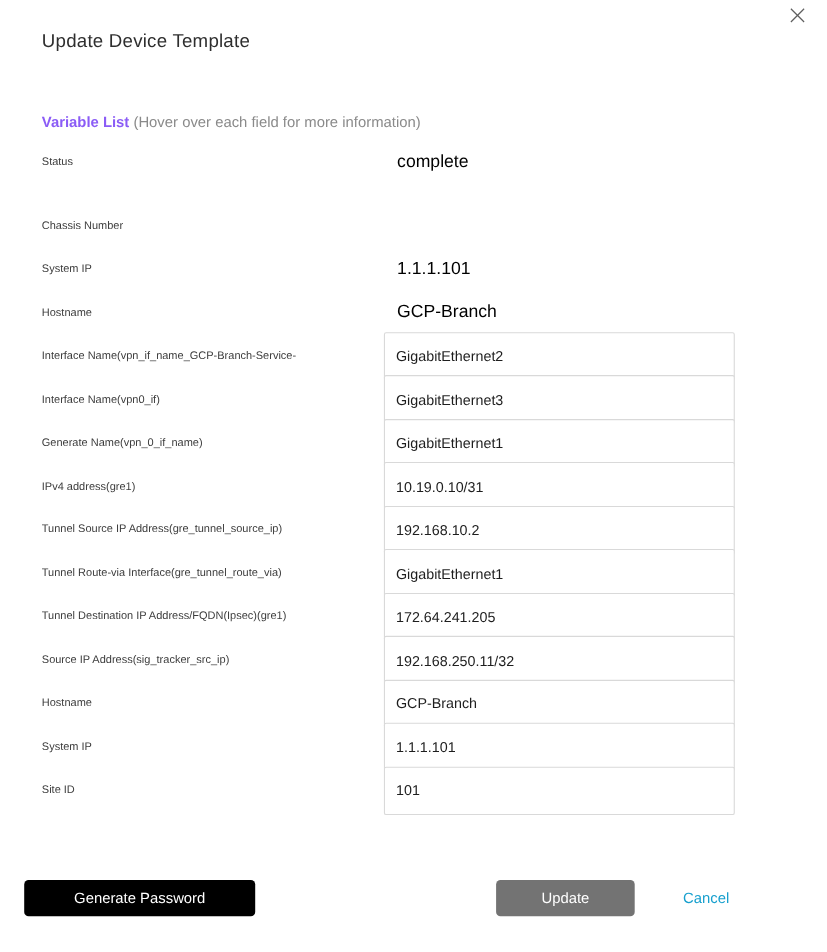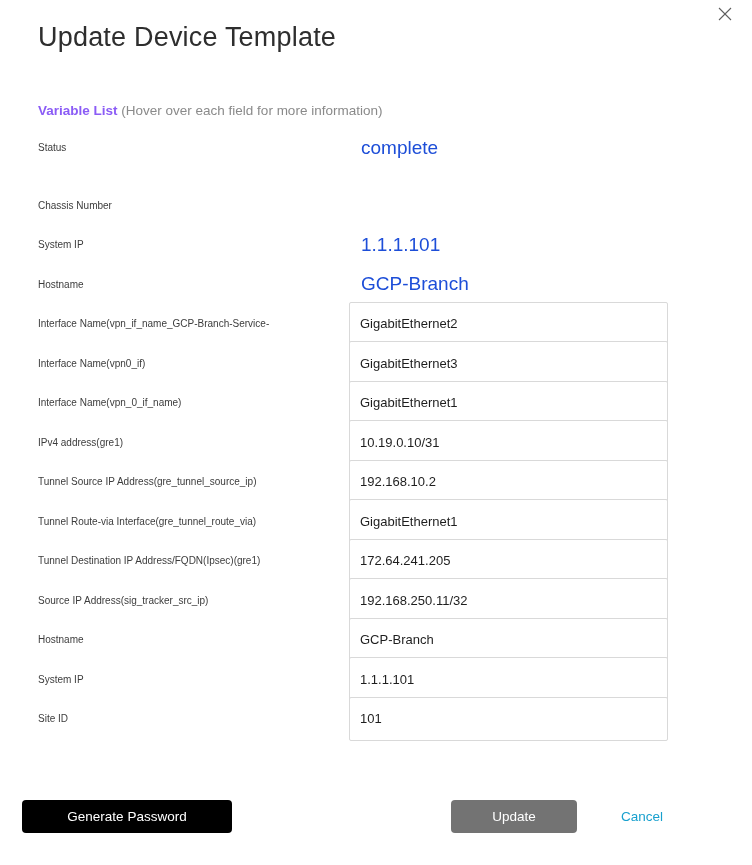--- a/index.html
+++ b/index.html
@@ -10,21 +10,21 @@
     position:relative;
     overflow:hidden;
   }
   .close-btn{
     position:absolute;top:6px;right:19px;
     width:16px;height:16px;cursor:pointer;
     display:flex;align-items:center;justify-content:center;
   }
   .dialog-title{
     padding:22px 28px 0 38px;
-    font-size:27px;
+    font-size:17px;
     font-weight:400;
     color:#2e2e2e;
     letter-spacing:0.2px;
     line-height:31px;
   }
   .section-heading{
     margin:50px 38px 0 38px;
     font-size:13.5px;
     line-height:16px;
     color:#8a8a8a;
@@ -45,22 +45,22 @@
   .field-label{
     width:311px;
     flex:0 0 311px;
     font-size:10px;
     color:#3c3c3c;
     white-space:nowrap;
     overflow:hidden;
   }
   .field-value{
     padding-left:12px;
-    font-size:19px;
-    color:#1d4ed8;
+    font-size:16px;
+    color:#000000;
   }
   .field-input{
     width:319px;
     height:44px;
     box-sizing:border-box;
     border:1px solid #d9d9d9;
     border-radius:2px;
     padding:0 10px;
     font-size:13px;
     color:#1e1e1e;
@@ -138,21 +138,21 @@
     <div class="field-label">Interface Name(vpn_if_name_GCP-Branch-Service-</div>
     <input class="field-input" type="text" value="GigabitEthernet2" style="">
   </div>
 
   <div class="row">
     <div class="field-label">Interface Name(vpn0_if)</div>
     <input class="field-input" type="text" value="GigabitEthernet3" style="">
   </div>
 
   <div class="row">
-    <div class="field-label">Interface Name(vpn_0_if_name)</div>
+    <div class="field-label">Generate Name(vpn_0_if_name)</div>
     <input class="field-input" type="text" value="GigabitEthernet1" style="">
   </div>
 
   <div class="row">
     <div class="field-label">IPv4 address(gre1)</div>
     <input class="field-input" type="text" value="10.19.0.10/31" style="">
   </div>
 
   <div class="row">
     <div class="field-label">Tunnel Source IP Address(gre_tunnel_source_ip)</div>

